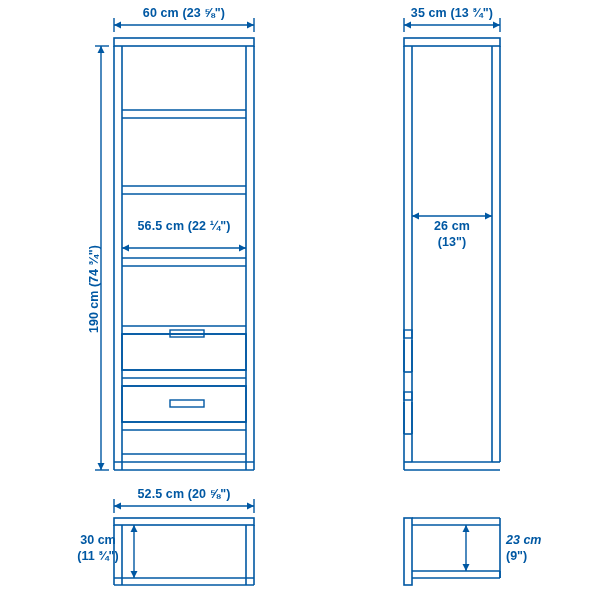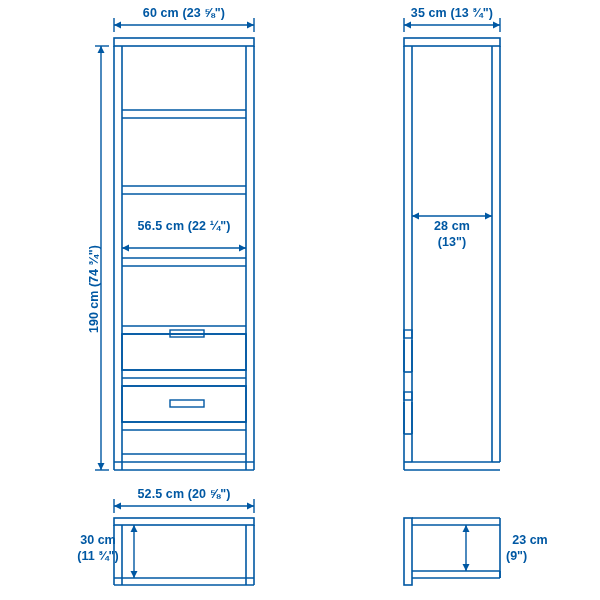--- a/index.html
+++ b/index.html
@@ -168,24 +168,24 @@
   </svg>
 
   <div class="lbl center" style="left:184px;top:6px;">60 cm (23 ⅝")</div>
 
   <div class="lbl center" style="left:184px;top:219px;">56.5 cm (22 ¼")</div>
 
   <div class="vert rot" style="left:44px;top:232px;width:100px;transform:rotate(-90deg) translate(-50%,0);transform-origin:50% 50%;">190 cm (74 ¾")</div>
 
   <div class="lbl center" style="left:452px;top:6px;">35 cm (13 ¾")</div>
 
-  <div class="lbl center" style="left:452px;top:219px;">28 cm</div>
+  <div class="lbl center" style="left:452px;top:219px;">26 cm</div>
   <div class="lbl center" style="left:452px;top:235px;">(13")</div>
 
   <div class="lbl center" style="left:184px;top:487px;">52.5 cm (20 ⅝")</div>
 
   <div class="vert" style="left:76px;top:533px;width:44px;text-align:center;">30 cm</div>
   <div class="vert" style="left:76px;top:549px;width:44px;">(11 ¾")</div>
 
-  <div class="vert" style="left:506px;top:533px;width:48px;text-align:center;">23 cm</div>
+  <div class="vert" style="left:506px;top:533px;width:48px;text-align:left;font-style:italic;">23 cm</div>
   <div class="vert" style="left:506px;top:549px;width:48px;text-align:left;">(9")</div>
 
 </div>
 
 </body></html>

